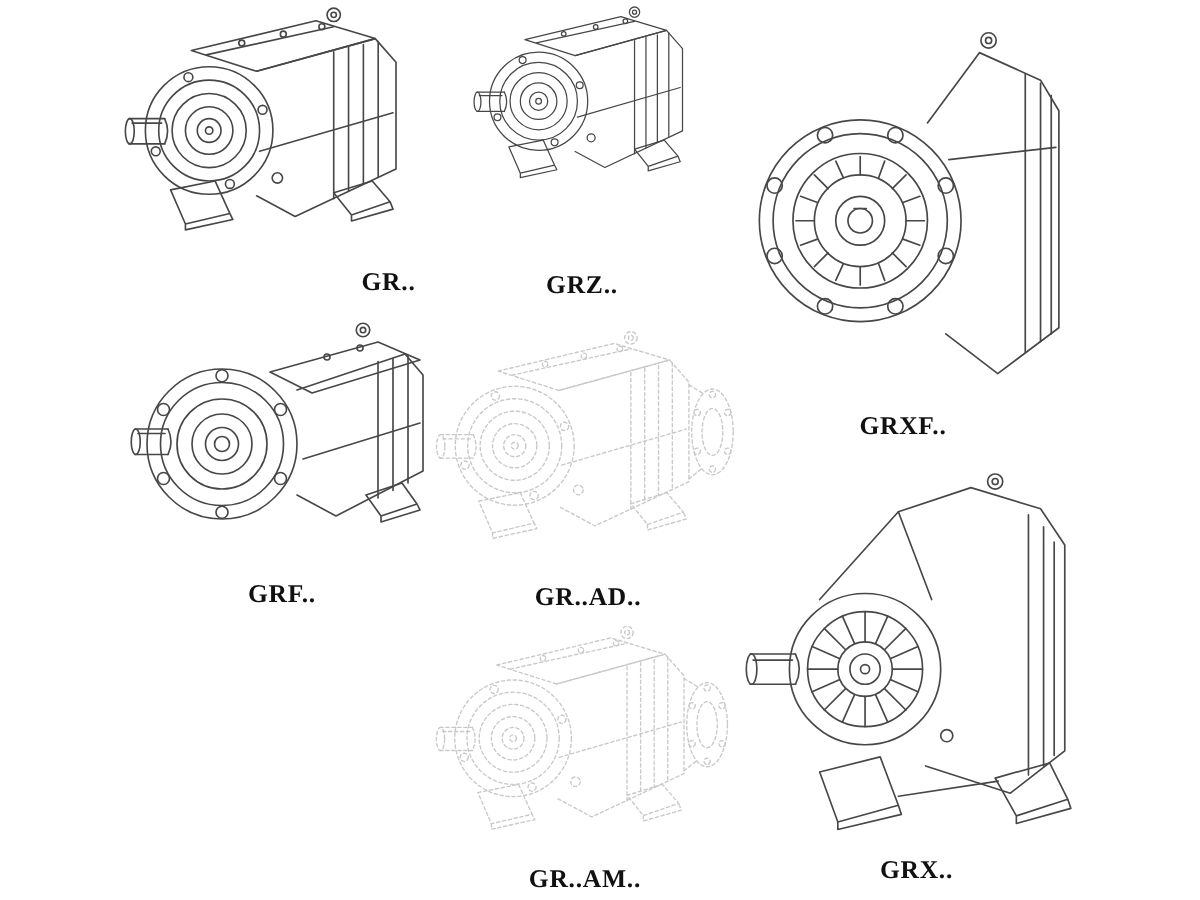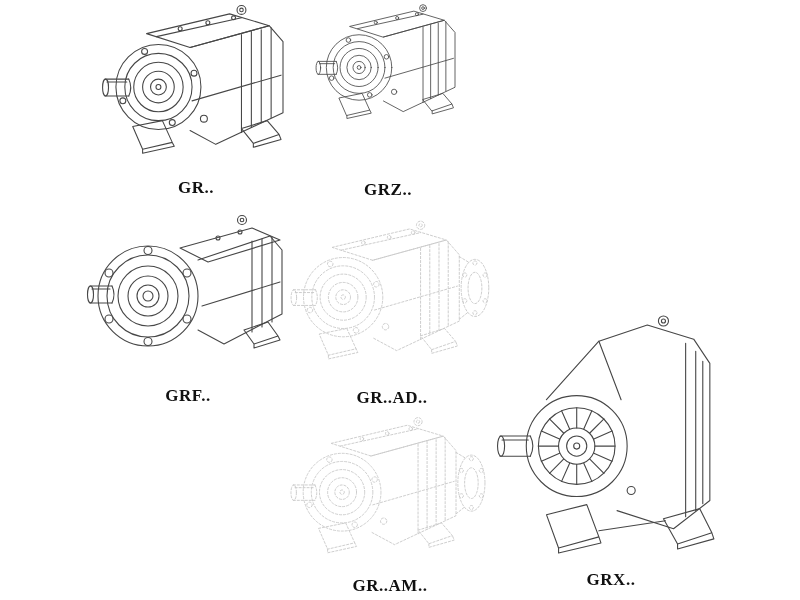--- a/index.html
+++ b/index.html
@@ -138,34 +138,40 @@
         <circle cx="168" cy="18" r="5"></circle>
         <circle cx="168" cy="18" r="2"></circle>
         <circle cx="136" cy="186" r="4"></circle>
         <path d="M52 210 L92 200 L104 232 L64 243 Z M64 243 L64 248 L106 238 L104 232"></path>
         <path d="M168 214 L204 204 L216 228 L182 239 Z M182 239 L182 244 L218 234 L216 228"></path>
         <path d="M104 226 L170 216"></path>
       </symbol>
     </defs>
   </svg>
 
-  <figure class="cell" style="left:96px;top:2px;width:200px;height:198px;">
+  <figure class="cell" style="left:77px;top:2px;width:200px;height:198px;align-items:flex-end;">
     <svg class="draw ink" viewBox="0 0 200 176">
         <use href="#gb-foot"></use>
       </svg>
     <figcaption class="label">GR..</figcaption>
   </figure>
 
   <figure class="cell" style="left:290px;top:2px;width:196px;height:198px;gap:44px;">
     <svg class="draw ink" viewBox="0 0 200 176">
         <use href="#gb-foot"></use>
       </svg>
     <figcaption class="label">GRZ..</figcaption>
   </figure>
 
+  <figure class="cell" style="left:494px;top:4px;width:216px;height:292px;">
+    <svg class="draw ink" viewBox="0 0 212 262">
+        <use href="#gb-grxf"></use>
+      </svg>
+    <figcaption class="label">GRXF..</figcaption>
+  </figure>
 
   <figure class="cell" style="left:84px;top:208px;width:208px;height:200px;">
     <svg class="draw ink" viewBox="0 0 208 176">
         <use href="#gb-flange"></use>
       </svg>
     <figcaption class="label">GRF..</figcaption>
   </figure>
 
   <figure class="cell" style="left:494px;top:302px;width:234px;height:290px;">
     <svg class="draw ink" viewBox="0 0 232 262">

